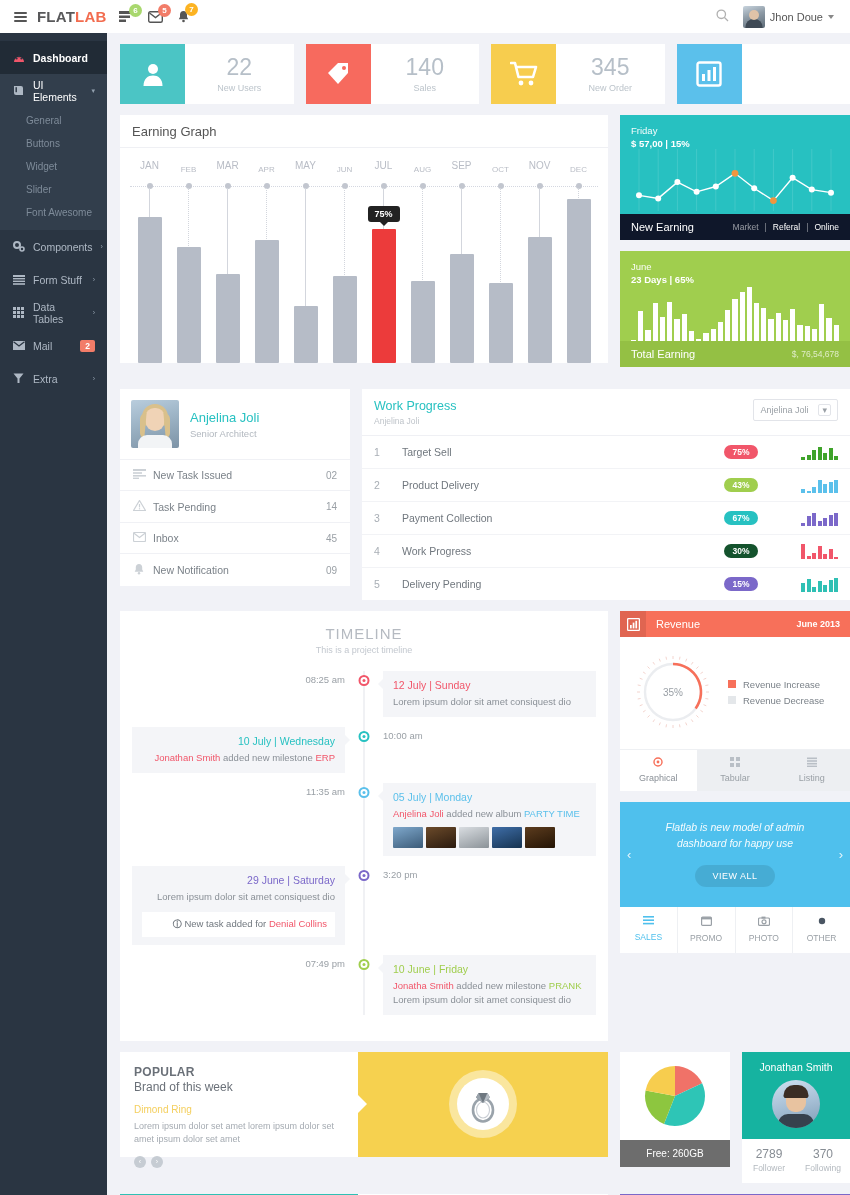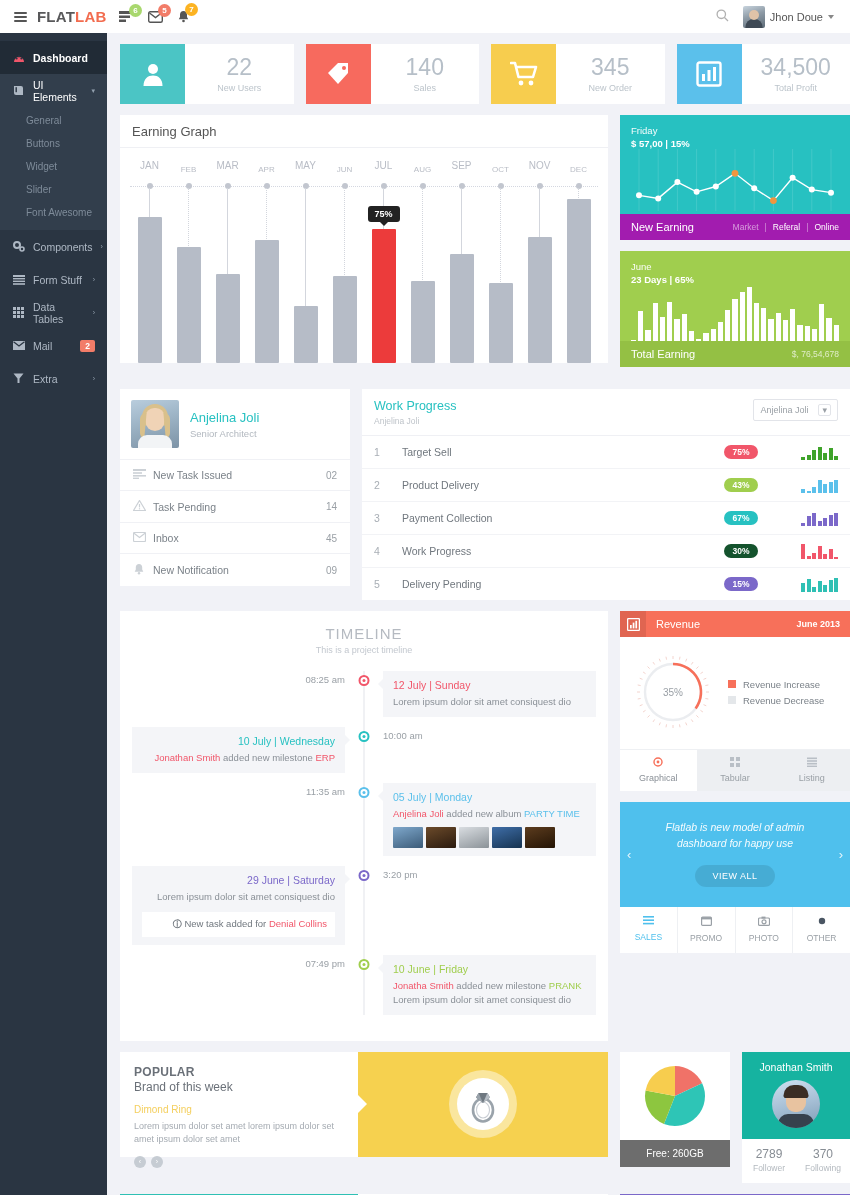--- a/index.html
+++ b/index.html
@@ -110,21 +110,21 @@
   
   .er-card { position: relative; overflow: hidden; margin-bottom: 11px; }
   .er-top { padding: 10px 11px 0; position: relative; }
   .er-day { font-size: 9.5px; color: #fff; opacity: .95; }
   .er-val { font-size: 9.5px; color: #fff; font-weight: bold; margin-top: 2px; }
   .er-foot { display: flex; align-items: center; padding: 7px 11px; font-size: 11px; color: #fff; }
   .er-links { margin-left: auto; font-size: 8.5px; display: flex; gap: 6px; align-items: center;}
   .er-links span.dim { opacity: .55; }
   .er-links i { opacity: .5; font-style: normal; }
   .teal { background: #27c1c1; }
-  .teal-dk { background: #a21caf; }
+  .teal-dk { background: #0f172a; }
   .green { background: #a0ce4e; }
   .green-dk { background: #94c044; }
   .minibars { display: flex; align-items: flex-end; gap: 2px; height: 54px; padding: 0 11px; margin-top: 2px;}
   .minibars i { flex: 1; background: #fff; display: block; }
   
   .prof-head { display: flex; align-items: center; padding: 11px; gap: 11px; }
   .prof-img {
     width: 48px; height: 48px; flex: none; border-radius: 2px; overflow: hidden;
     background: linear-gradient(165deg,#b9cddd 0%,#9fb6c8 40%,#7d93a6 100%);
     position: relative;
@@ -462,24 +462,20 @@
       <div class="stat">
         <div class="stat-ic" style="background:#5bc0eb">
           <svg width="26" height="26" viewBox="0 0 26 26">
               <rect x="1.5" y="1.5" width="23" height="23" rx="2" fill="none" stroke="#fff" stroke-width="2.4"></rect>
               <g fill="#fff">
                 <rect x="6" y="13" width="3" height="7"></rect>
                 <rect x="11.5" y="9" width="3" height="11"></rect>
                 <rect x="17" y="6" width="3" height="14"></rect>
               </g>
             </svg>
-        </div>
-        <div class="stat-body">
-          <div class="stat-num">34,500</div>
-          <div class="stat-lbl">Total Profit</div>
         </div>
       </div>
     </div>
 
     <div class="row">
       <div class="col-l panel">
         <div class="eg-head">Earning Graph</div>
         <div class="eg-body">
           <div class="eg-axis"></div>
           <div class="bars" id="eg-bars">

